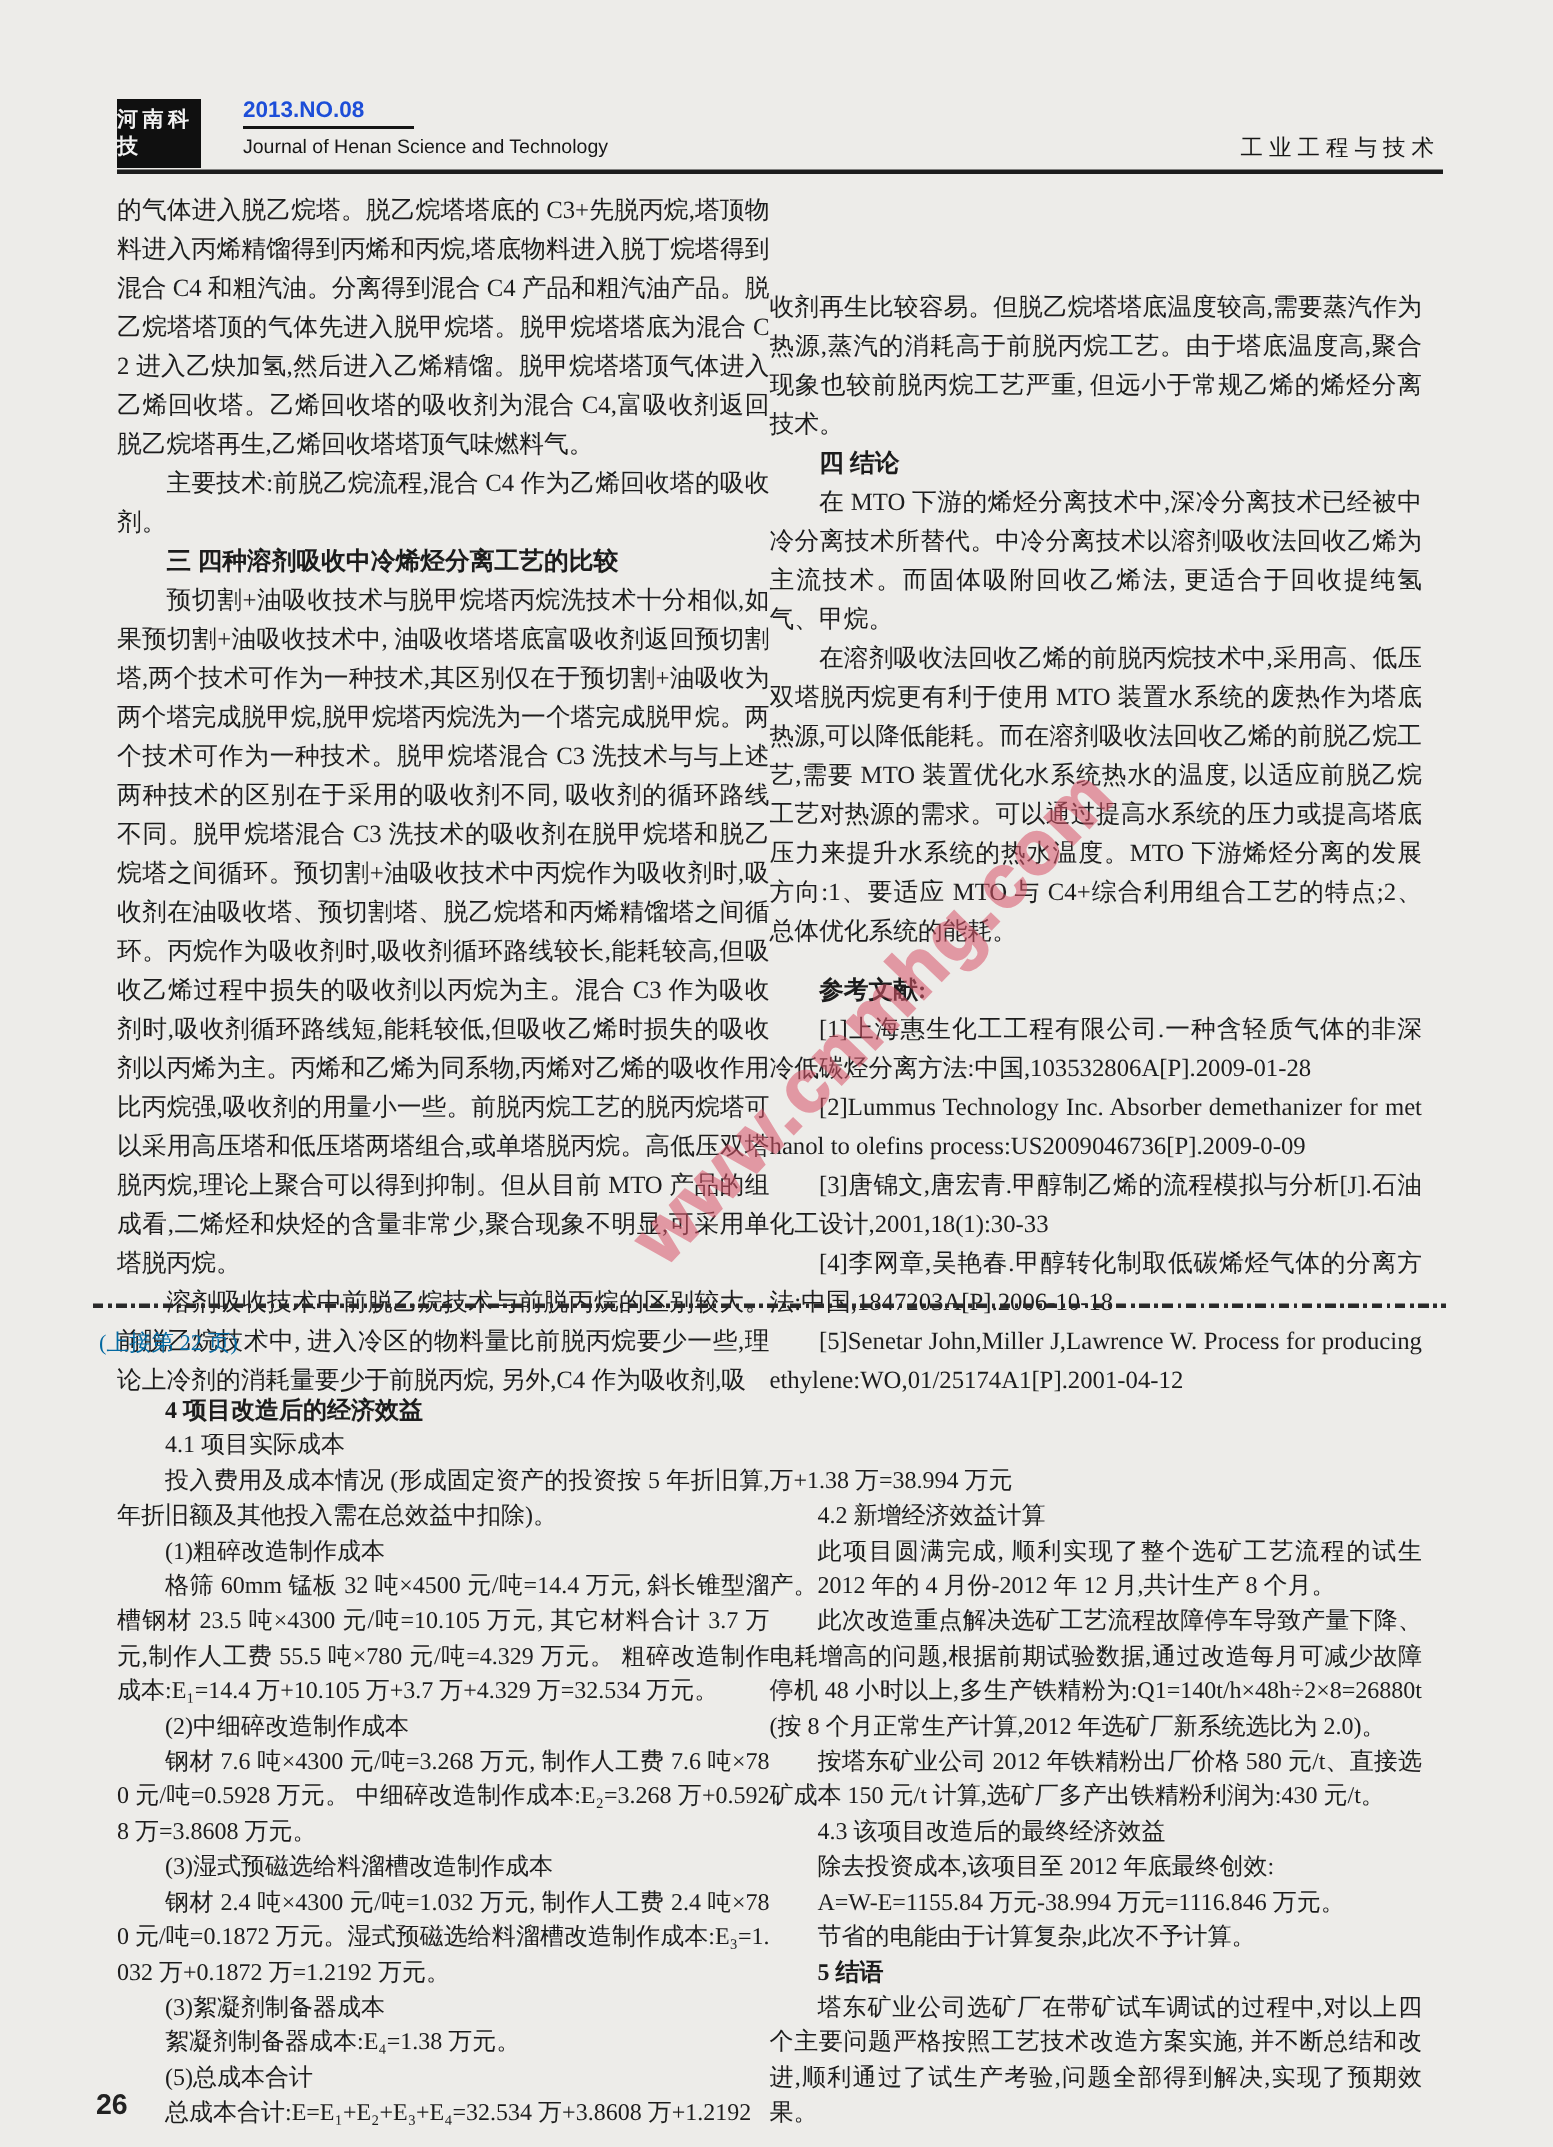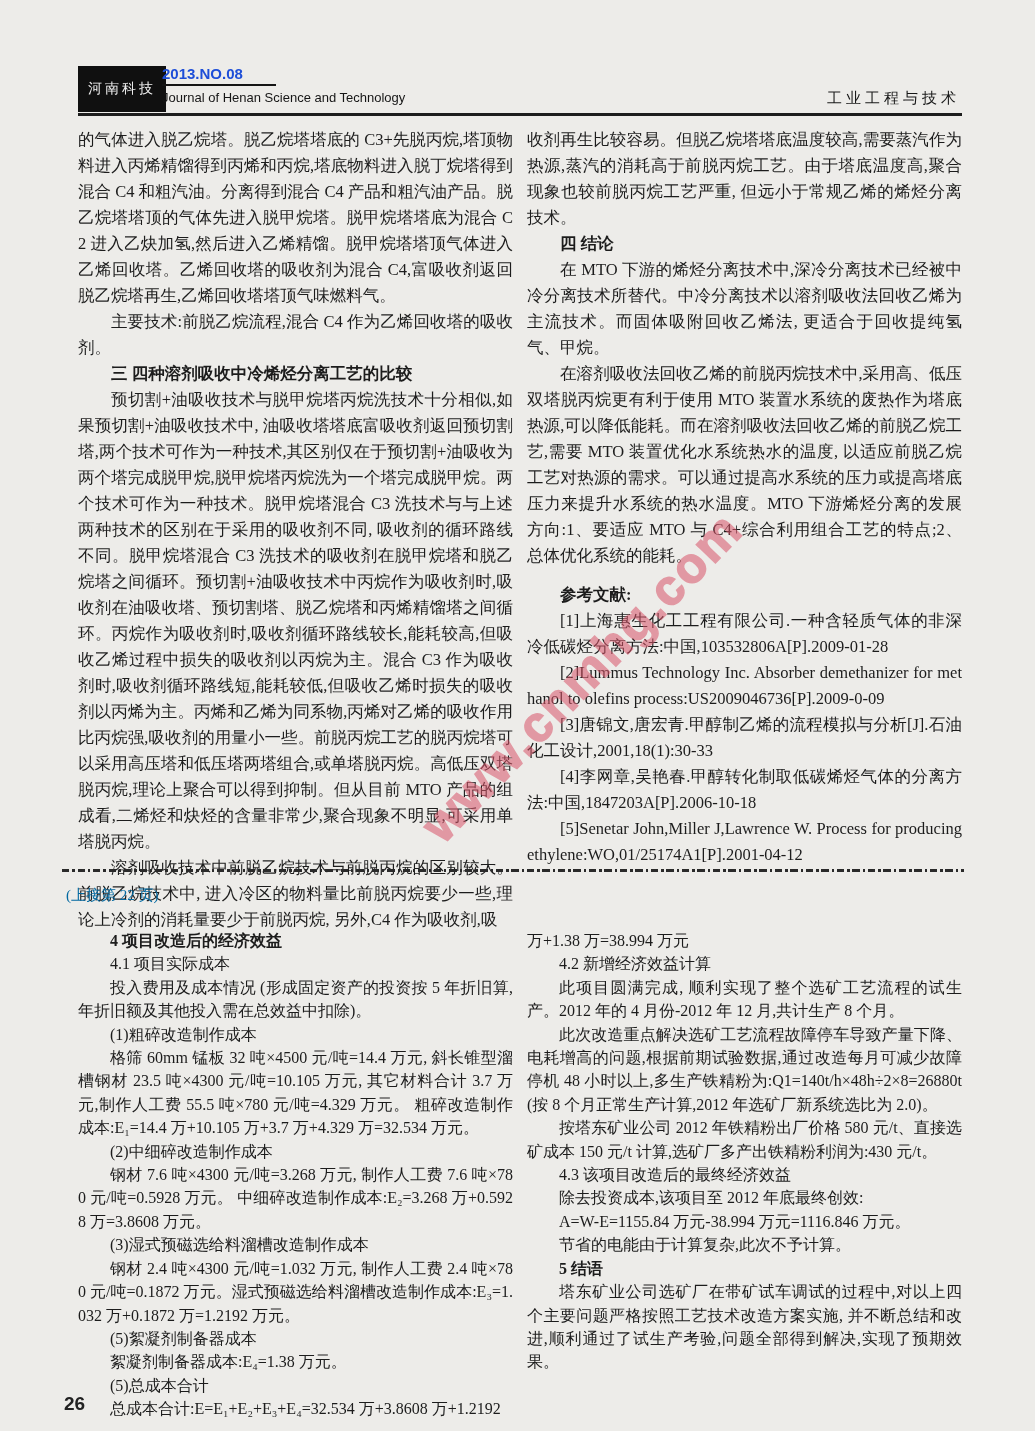--- a/index.html
+++ b/index.html
@@ -5,35 +5,35 @@
   html,body{margin:0;padding:0;}
   body{
     width:1035px;height:1431px;position:relative;overflow:hidden;
     background:#edecE9;
     font-family:"Liberation Serif","DejaVu Serif",serif;
     color:#1c1c1c;
   }
   
   .hdr{position:absolute;left:78px;top:64px;width:884px;height:50px;}
   .hdr-logo{
-    position:absolute;left:0;top:2px;width:88px;height:46px;background:#101010;
+    position:absolute;left:0;top:2px;width:56px;height:46px;background:#101010;
     color:#f2f2f2;display:flex;align-items:center;justify-content:center;
-    font-size:14px;letter-spacing:3px;font-weight:normal;
+    font-size:14px;letter-spacing:3px;font-weight:bold;
   }
   .hdr-issue-wrap{position:absolute;left:84px;top:1px;}
   .hdr-issue{font-family:"Liberation Sans","DejaVu Sans",sans-serif;font-weight:bold;font-size:15px;color:#1d4ed8;}
   .hdr-issue-rule{width:114px;height:2px;background:#151515;margin-top:2px;}
   .hdr-journal{font-family:"Liberation Sans","DejaVu Sans",sans-serif;font-weight:normal;font-size:13px;color:#161616;margin-top:4px;}
   .hdr-section{
     position:absolute;right:2px;bottom:6px;font-size:15px;font-weight:normal;
     letter-spacing:4px;color:#161616;
   }
   .hdr-rule{position:absolute;left:78px;top:113px;width:884px;height:3px;background:#1d1d1d;}
   
-  .article{position:absolute;display:flex;gap:14px;}
+  .article{position:absolute;display:flex;align-items:flex-end;}
   #article1{left:78px;top:127px;width:884px;}
   #article2{left:78px;top:929px;width:884px;}
   .col{width:435px;}
   #article1 .col{font-size:16.5px;line-height:26px;}
   #article2 .col{font-size:16px;line-height:23.4px;}
   .blk{margin:0;text-align:justify;word-break:break-all;}
   .p{text-indent:2em;}
   .pni{text-indent:0;}
   .h{text-indent:2em;font-weight:bold;}
   .sub{text-indent:2em;}
@@ -109,21 +109,21 @@
 
   <p class="blk h">4  项目改造后的经济效益</p>
       <p class="blk sub">4.1  项目实际成本</p>
       <p class="blk p">投入费用及成本情况 (形成固定资产的投资按 5 年折旧算,年折旧额及其他投入需在总效益中扣除)。</p>
       <p class="blk p">(1)粗碎改造制作成本</p>
       <p class="blk p">格筛 60mm 锰板 32 吨×4500 元/吨=14.4 万元, 斜长锥型溜槽钢材 23.5 吨×4300 元/吨=10.105 万元, 其它材料合计 3.7 万元,制作人工费 55.5 吨×780 元/吨=4.329 万元。 粗碎改造制作成本:E₁=14.4 万+10.105 万+3.7 万+4.329 万=32.534 万元。</p>
       <p class="blk p">(2)中细碎改造制作成本</p>
       <p class="blk p">钢材 7.6 吨×4300 元/吨=3.268 万元, 制作人工费 7.6 吨×780 元/吨=0.5928 万元。 中细碎改造制作成本:E₂=3.268 万+0.5928 万=3.8608 万元。</p>
       <p class="blk p">(3)湿式预磁选给料溜槽改造制作成本</p>
       <p class="blk p">钢材 2.4 吨×4300 元/吨=1.032 万元, 制作人工费 2.4 吨×780 元/吨=0.1872 万元。湿式预磁选给料溜槽改造制作成本:E₃=1.032 万+0.1872 万=1.2192 万元。</p>
-      <p class="blk p">(5)絮凝剂制备器成本</p>
+      <p class="blk p">(3)絮凝剂制备器成本</p>
       <p class="blk p">絮凝剂制备器成本:E₄=1.38 万元。</p>
       <p class="blk p">(5)总成本合计</p>
       <p class="blk p">总成本合计:E=E₁+E₂+E₃+E₄=32.534 万+3.8608 万+1.2192</p>
     </div>
   <div class="col">
 
   <p class="blk pni">万+1.38 万=38.994 万元</p>
       <p class="blk sub">4.2  新增经济效益计算</p>
       <p class="blk p">此项目圆满完成, 顺利实现了整个选矿工艺流程的试生产。2012 年的 4 月份-2012 年 12 月,共计生产 8 个月。</p>
       <p class="blk p">此次改造重点解决选矿工艺流程故障停车导致产量下降、电耗增高的问题,根据前期试验数据,通过改造每月可减少故障停机 48 小时以上,多生产铁精粉为:Q1=140t/h×48h÷2×8=26880t (按 8 个月正常生产计算,2012 年选矿厂新系统选比为 2.0)。</p>

